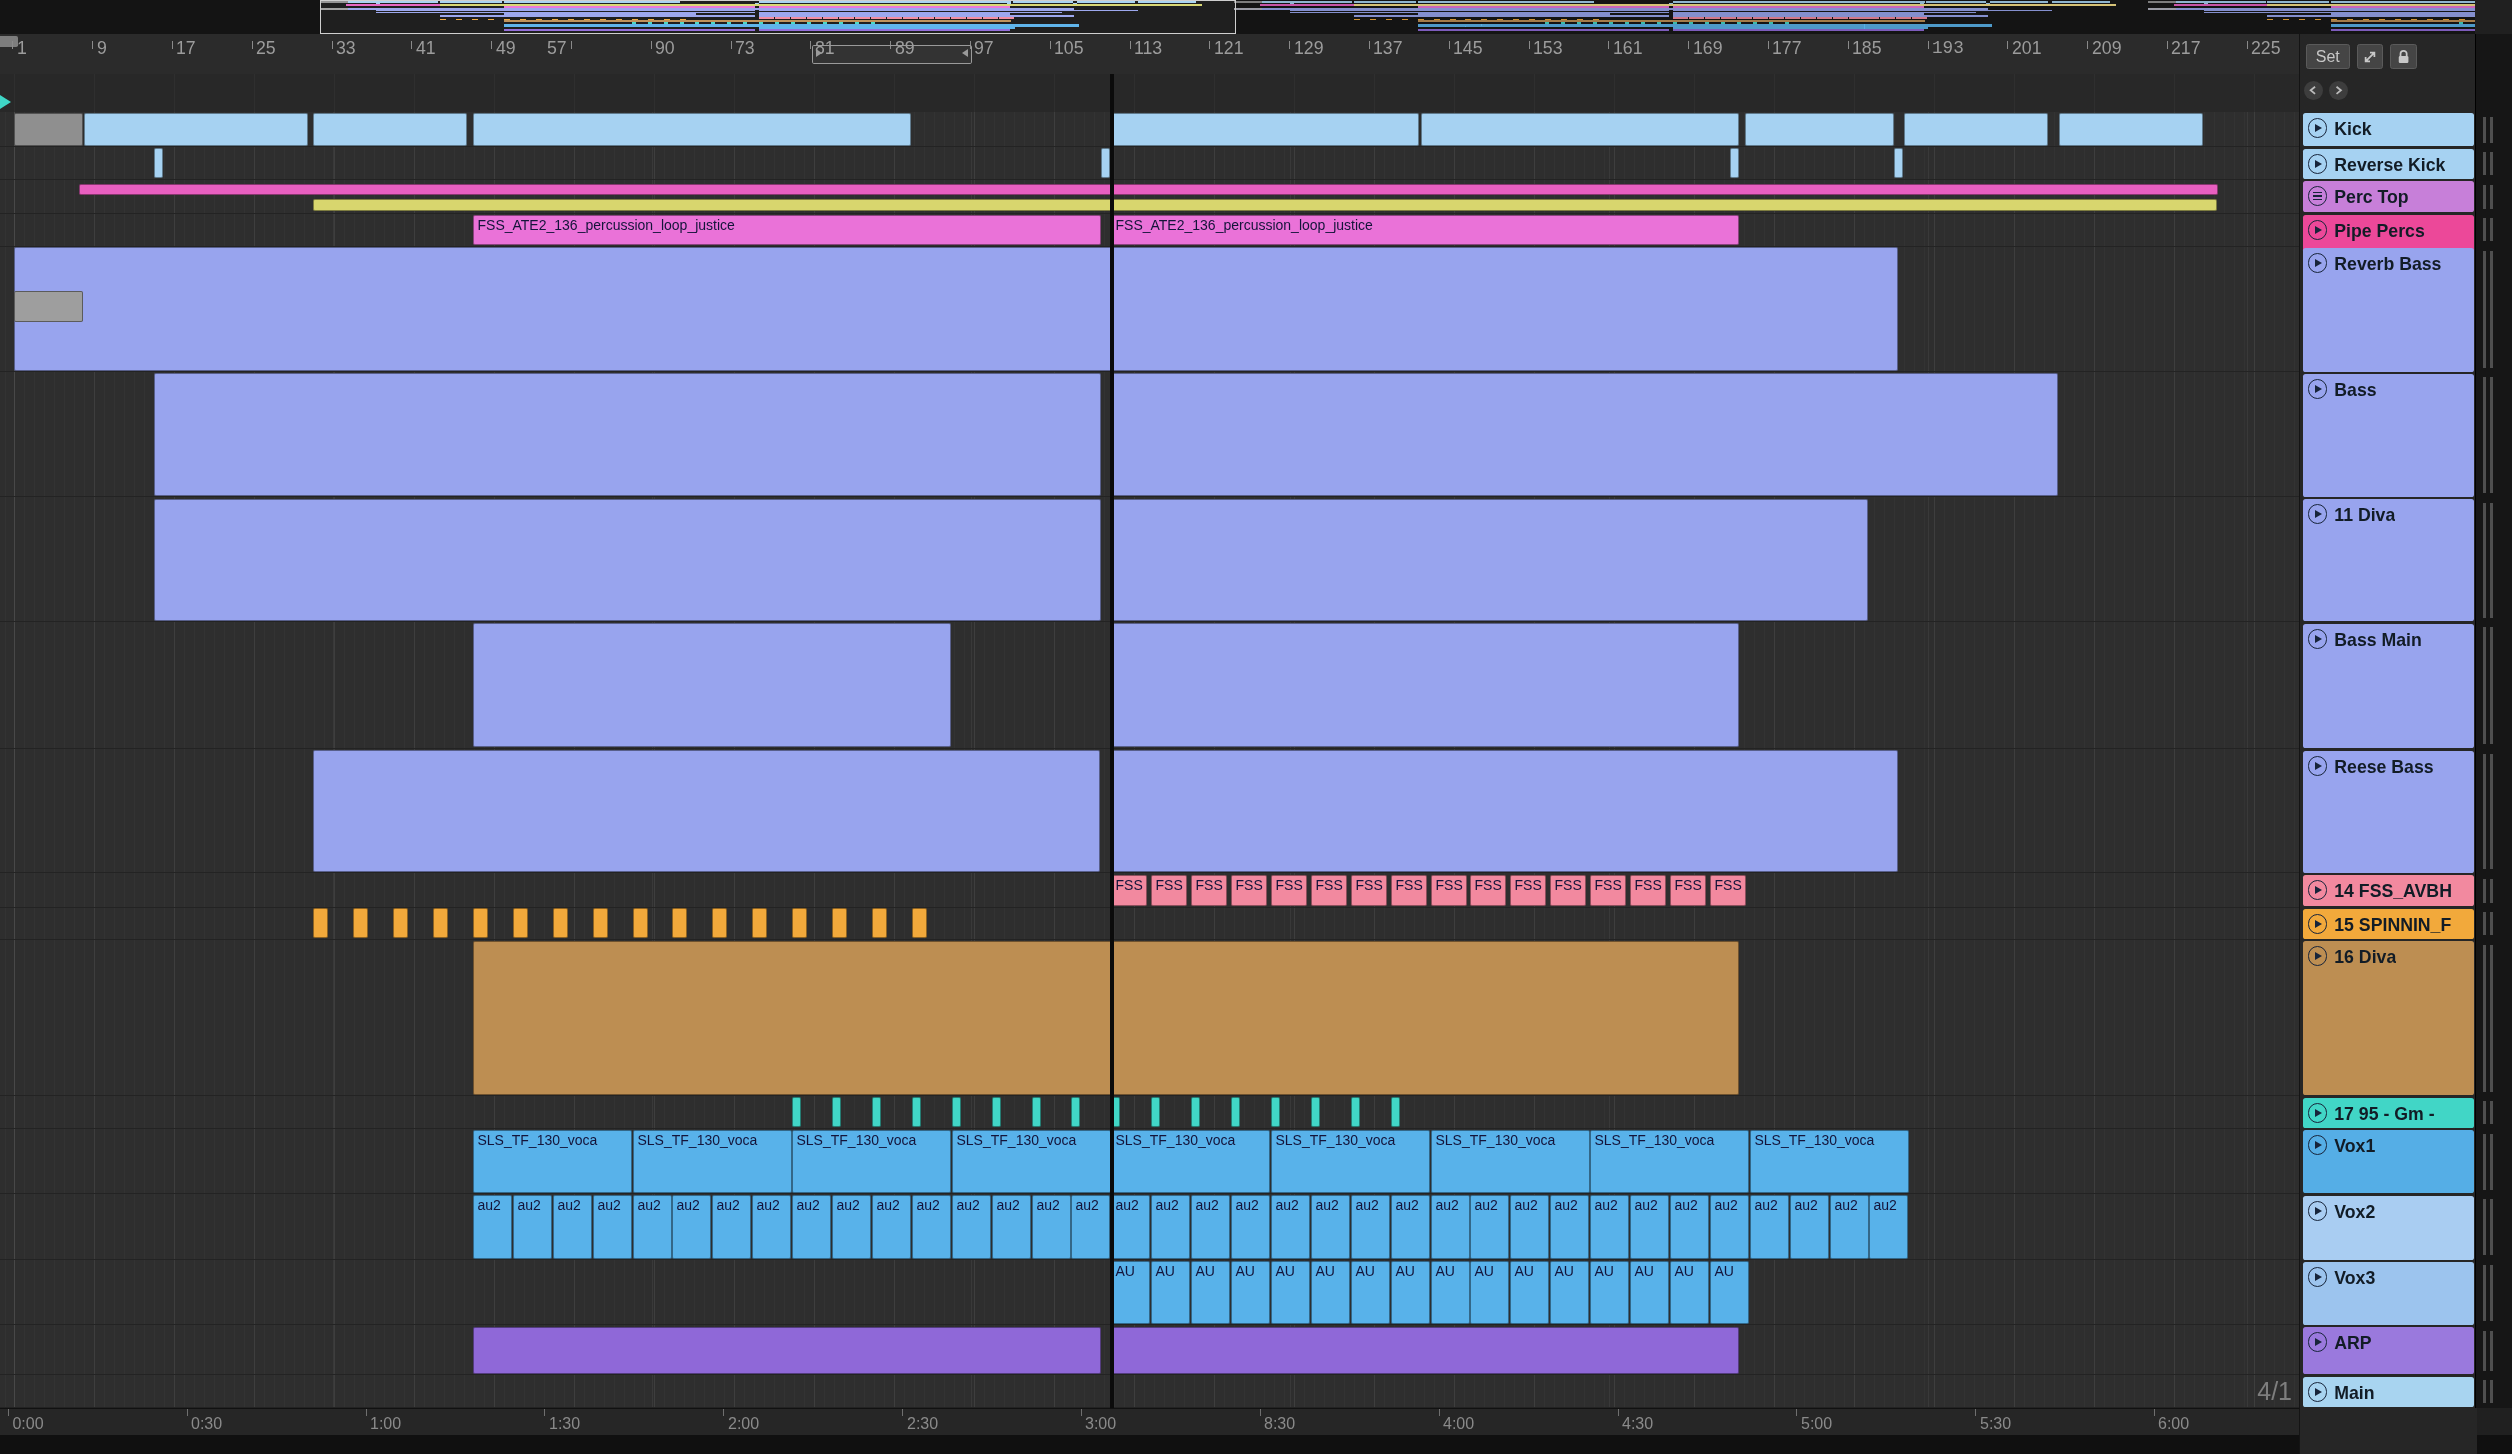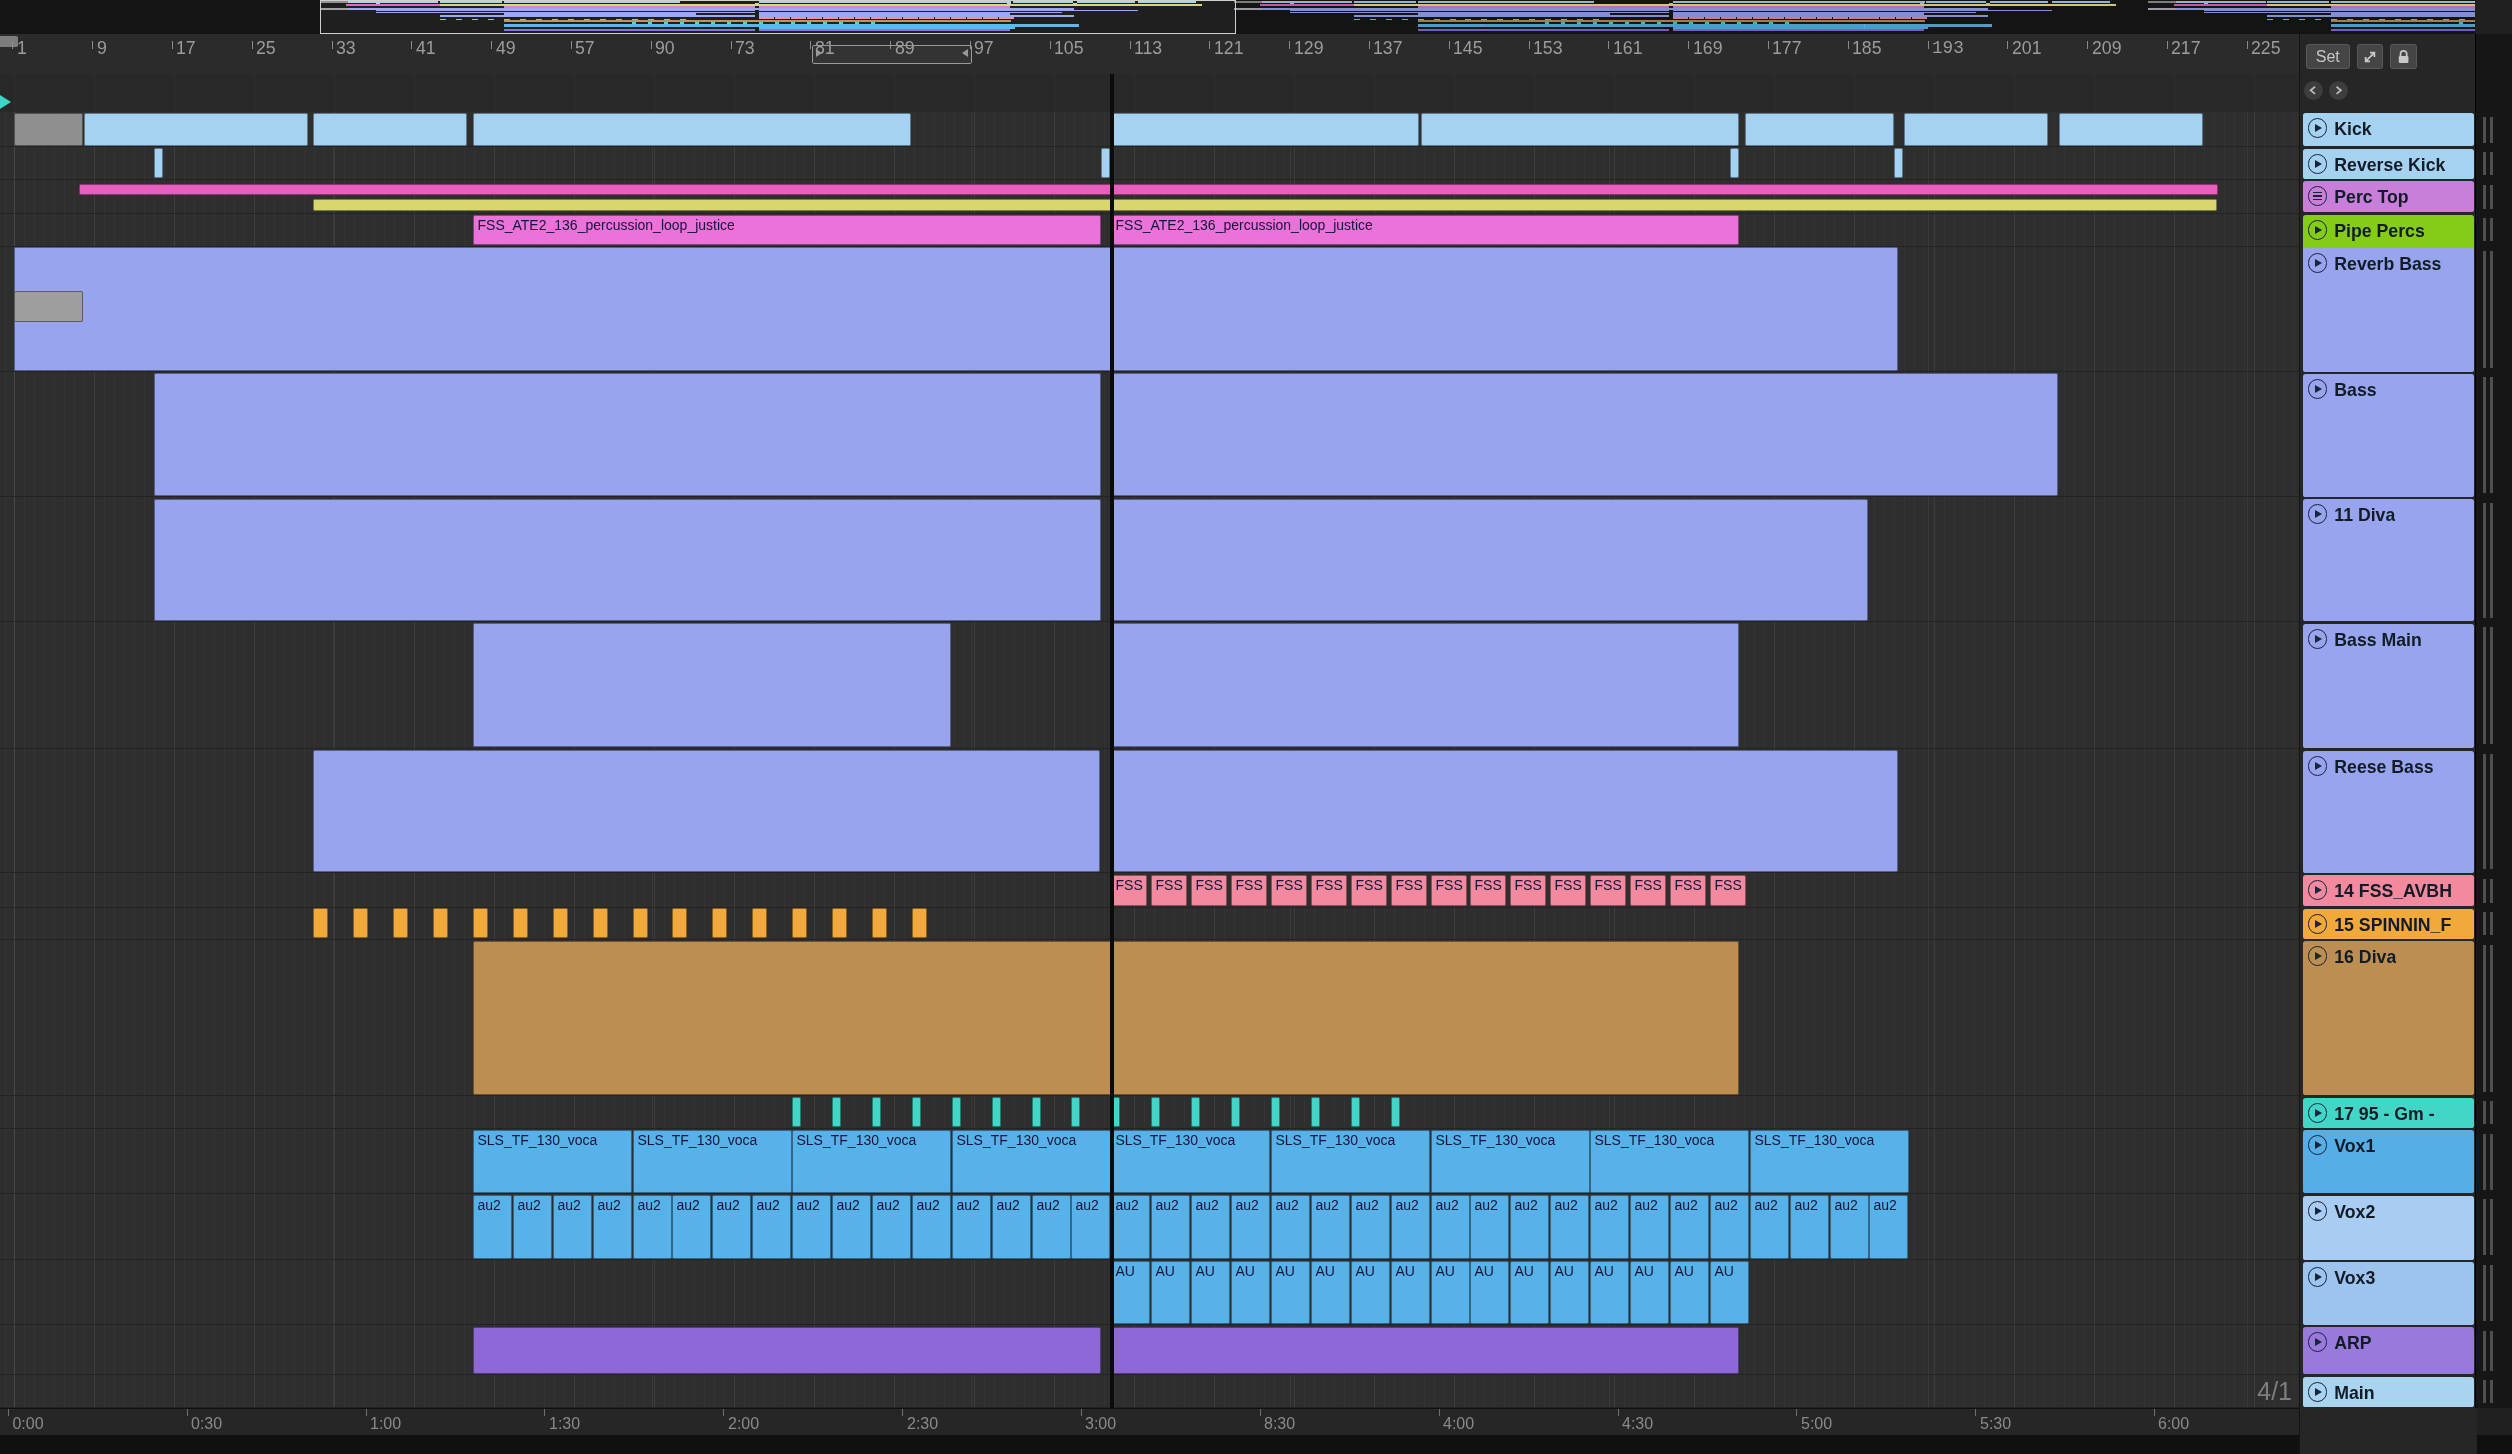--- a/index.html
+++ b/index.html
@@ -423,21 +423,21 @@
         <span class="bnum" style="left: 176px;">17</span>
         <i class="btick" style="left: 252px;"></i>
         <span class="bnum" style="left: 256px;">25</span>
         <i class="btick" style="left: 332px;"></i>
         <span class="bnum" style="left: 336px;">33</span>
         <i class="btick" style="left: 411px;"></i>
         <span class="bnum" style="left: 416px;">41</span>
         <i class="btick" style="left: 491px;"></i>
         <span class="bnum" style="left: 496px;">49</span>
         <i class="btick" style="left: 571px;"></i>
-        <span class="bnum" style="left: 575px;">57</span>
+        <span class="bnum" style="left: 547px;">57</span>
         <i class="btick" style="left: 651px;"></i>
         <span class="bnum" style="left: 655px;">90</span>
         <i class="btick" style="left: 731px;"></i>
         <span class="bnum" style="left: 735px;">73</span>
         <i class="btick" style="left: 810px;"></i>
         <span class="bnum" style="left: 815px;">81</span>
         <i class="btick" style="left: 890px;"></i>
         <span class="bnum" style="left: 895px;">89</span>
         <i class="btick" style="left: 970px;"></i>
         <span class="bnum" style="left: 974px;">97</span>
@@ -881,21 +881,21 @@
           <span class="tname">Reverse Kick</span>
         </div>
         <div class="hdr" style="top: 147px; height: 31px; background: rgb(199, 127, 217);">
           <span class="circ lines">
             <i></i>
             <i></i>
             <i></i>
           </span>
           <span class="tname">Perc Top</span>
         </div>
-        <div class="hdr" style="top: 181px; height: 46px; background: #84cc16;">
+        <div class="hdr" style="top: 181px; height: 46px; background: #ec4899;">
           <span class="circ">
             <b class="tri"></b>
           </span>
           <span class="tname">Pipe Percs</span>
         </div>
         <div class="hdr" style="top: 214px; height: 124px; background: rgb(152, 164, 238);">
           <span class="circ">
             <b class="tri"></b>
           </span>
           <span class="tname">Reverb Bass</span>

